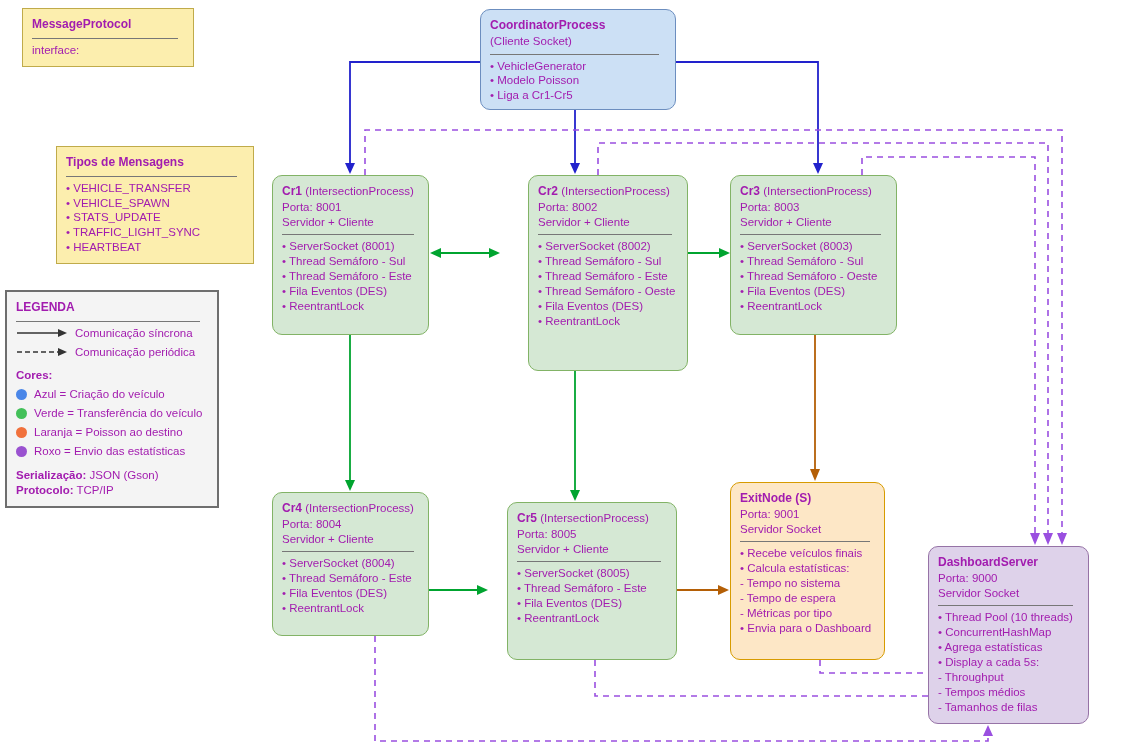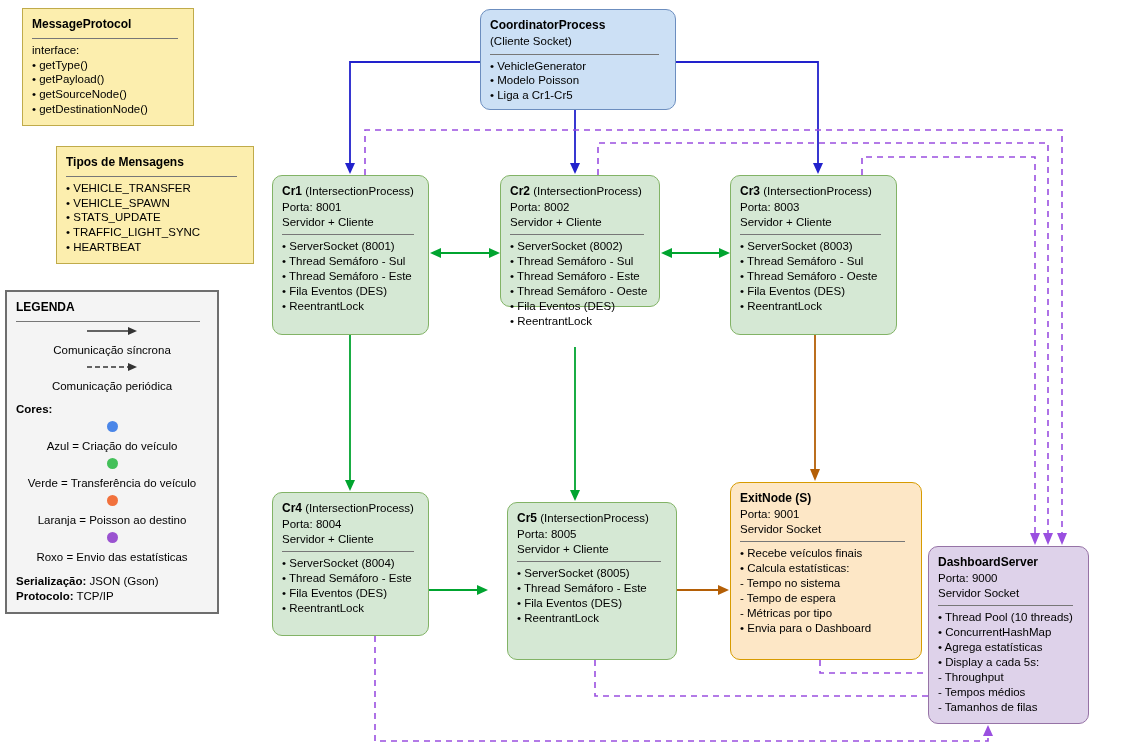--- a/index.html
+++ b/index.html
@@ -1,32 +1,32 @@
 <!DOCTYPE html>
 <html><head>
 <meta charset="utf-8">
 <style>
   html,body{margin:0;padding:0;background:#fff;}
   .canvas{position:relative;width:1121px;height:750px;background:#fff;overflow:hidden;
-          font-family:"Liberation Sans",sans-serif;color:#000000;}
+          font-family:"Liberation Sans",sans-serif;color:#a21caf;}
   .wires{position:absolute;left:0;top:0;z-index:1;}
   .wires path{fill:none;}
   .wires polygon{stroke:none;}
   .box{position:absolute;z-index:2;box-sizing:border-box;padding:8px 9px;font-size:11.5px;line-height:1.3;}
   .note{background:#fceeae;border:1px solid #c0ab4a;}
   .legendbox{background:#f4f4f4;border:2px solid #6e6e6e;}
   .round{border-radius:10px;}
   .blue{background:#cce0f5;border:1px solid #6c8ebf;}
   .green{background:#d5e8d4;border:1px solid #82b366;}
   .orange{background:#fde7c6;border:1px solid #d79b00;}
   .purple{background:#ded2ea;border:1px solid #9673a6;}
   .ttl{font-weight:bold;font-size:12px;}
   .rule{border-top:1px solid #777;margin:5px 0 4px 0;width:96%;}
   .item{white-space:nowrap;}
-  .lrow{display:flex;align-items:center;gap:7px;margin:4px 0;flex-direction:column;}
+  .lrow{display:flex;align-items:center;gap:7px;margin:4px 0;}
   .dot{width:11px;height:11px;border-radius:50%;flex:0 0 auto;display:inline-block;}
   .sec{margin-top:9px;font-weight:bold;}
   .small-gap{margin-top:2px;}
 </style>
 </head>
 <body>
 
 <div class="canvas">
 
   <svg class="wires" width="1121" height="750" viewBox="0 0 1121 750">
@@ -75,26 +75,20 @@
         <polygon points="943,691 943,701 954,696"></polygon>
       <path d="M820 660 V673 H943"></path>
         <polygon points="943,668 943,678 954,673"></polygon>
     </g>
   </svg>
 
   <div class="box note" style="left:22px;top:8px;width:172px;">
     <div class="ttl">MessageProtocol</div>
     <div class="rule"></div>
     <div class="small-gap">interface:</div>
-    <div>
-        <div class="item">• getType()</div>
-        <div class="item">• getPayload()</div>
-        <div class="item">• getSourceNode()</div>
-        <div class="item">• getDestinationNode()</div>
-      </div>
   </div>
 
   <div class="box note" style="left:12px;top:146px;width:198px;margin-left:44px;">
     <div class="ttl">Tipos de Mensagens</div>
     <div class="rule"></div>
     <div>
         <div class="item">• VEHICLE_TRANSFER</div>
         <div class="item">• VEHICLE_SPAWN</div>
         <div class="item">• STATS_UPDATE</div>
         <div class="item">• TRAFFIC_LIGHT_SYNC</div>
@@ -170,21 +164,21 @@
     <div class="rule"></div>
     <div>
         <div class="item">• ServerSocket (8001)</div>
         <div class="item">• Thread Semáforo - Sul</div>
         <div class="item">• Thread Semáforo - Este</div>
         <div class="item">• Fila Eventos (DES)</div>
         <div class="item">• ReentrantLock</div>
       </div>
   </div>
 
-  <div class="box green round" style="left:500px;top:175px;width:160px;height:132px;">
+  <div class="box green round" style="left:528px;top:175px;width:160px;height:196px;">
     <div><b class="ttl">Cr2</b> <span>(IntersectionProcess)</span></div>
     <div>Porta: 8002</div>
     <div>Servidor + Cliente</div>
     <div class="rule"></div>
     <div>
         <div class="item">• ServerSocket (8002)</div>
         <div class="item">• Thread Semáforo - Sul</div>
         <div class="item">• Thread Semáforo - Este</div>
         <div class="item">• Thread Semáforo - Oeste</div>
         <div class="item">• Fila Eventos (DES)</div>
@@ -225,21 +219,21 @@
     <div>Servidor + Cliente</div>
     <div class="rule"></div>
     <div>
         <div class="item">• ServerSocket (8005)</div>
         <div class="item">• Thread Semáforo - Este</div>
         <div class="item">• Fila Eventos (DES)</div>
         <div class="item">• ReentrantLock</div>
       </div>
   </div>
 
-  <div class="box orange round" style="left:730px;top:482px;width:192px;height:178px;">
+  <div class="box orange round" style="left:730px;top:482px;width:155px;height:178px;">
     <div class="ttl">ExitNode (S)</div>
     <div>Porta: 9001</div>
     <div>Servidor Socket</div>
     <div class="rule"></div>
     <div>
         <div class="item">• Recebe veículos finais</div>
         <div class="item">• Calcula estatísticas:</div>
         <div class="item">- Tempo no sistema</div>
         <div class="item">- Tempo de espera</div>
         <div class="item">- Métricas por tipo</div>

